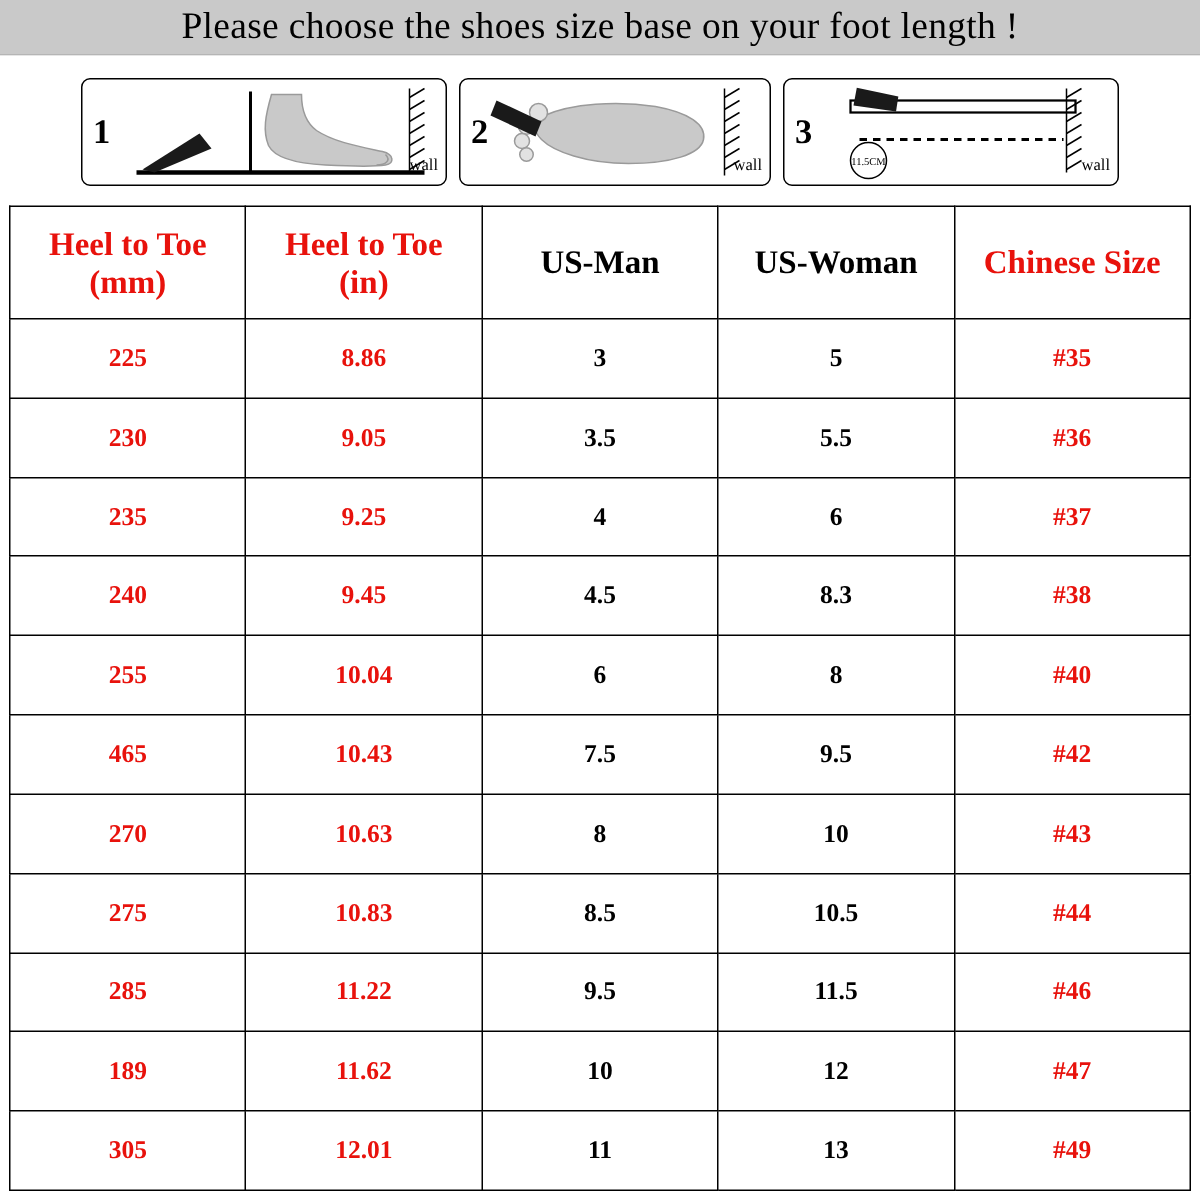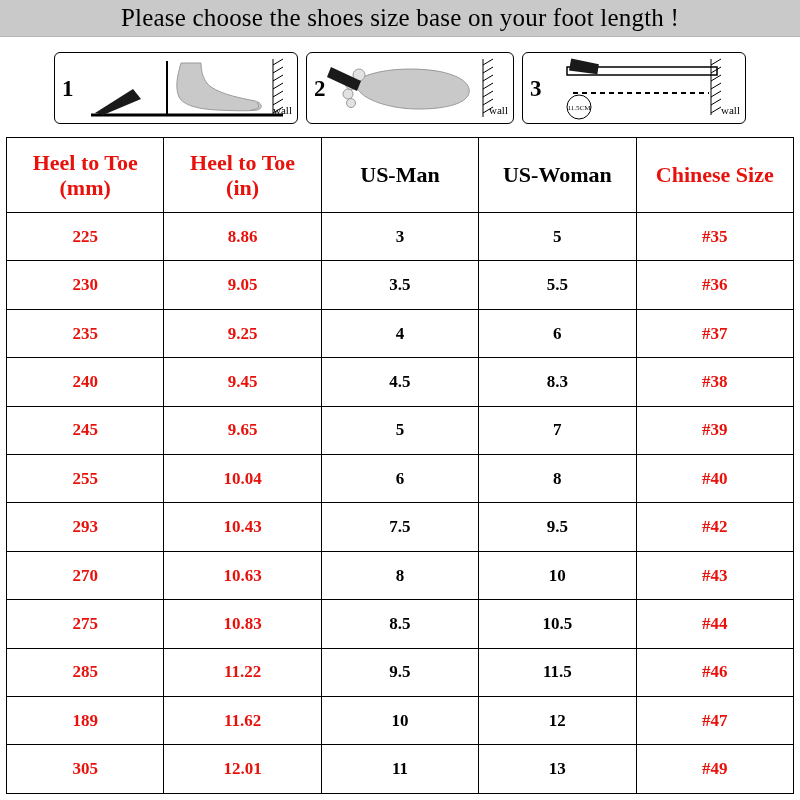--- a/index.html
+++ b/index.html
@@ -258,35 +258,28 @@
             <td class="c-red">#37</td>
           </tr>
           <tr>
             <td class="c-red">240</td>
             <td class="c-red">9.45</td>
             <td class="c-black">4.5</td>
             <td class="c-black">8.3</td>
             <td class="c-red">#38</td>
           </tr>
           <tr>
-            <td class="c-red">245</td>
-            <td class="c-red">9.65</td>
-            <td class="c-black">5</td>
-            <td class="c-black">7</td>
-            <td class="c-red">#39</td>
-          </tr>
-          <tr>
             <td class="c-red">255</td>
             <td class="c-red">10.04</td>
             <td class="c-black">6</td>
             <td class="c-black">8</td>
             <td class="c-red">#40</td>
           </tr>
           <tr>
-            <td class="c-red">293</td>
+            <td class="c-red">465</td>
             <td class="c-red">10.43</td>
             <td class="c-black">7.5</td>
             <td class="c-black">9.5</td>
             <td class="c-red">#42</td>
           </tr>
           <tr>
             <td class="c-red">270</td>
             <td class="c-red">10.63</td>
             <td class="c-black">8</td>
             <td class="c-black">10</td>

